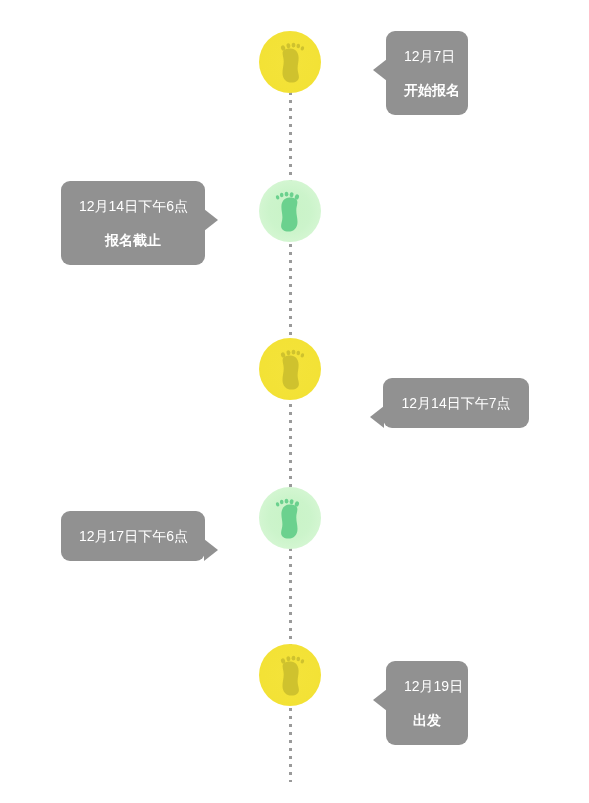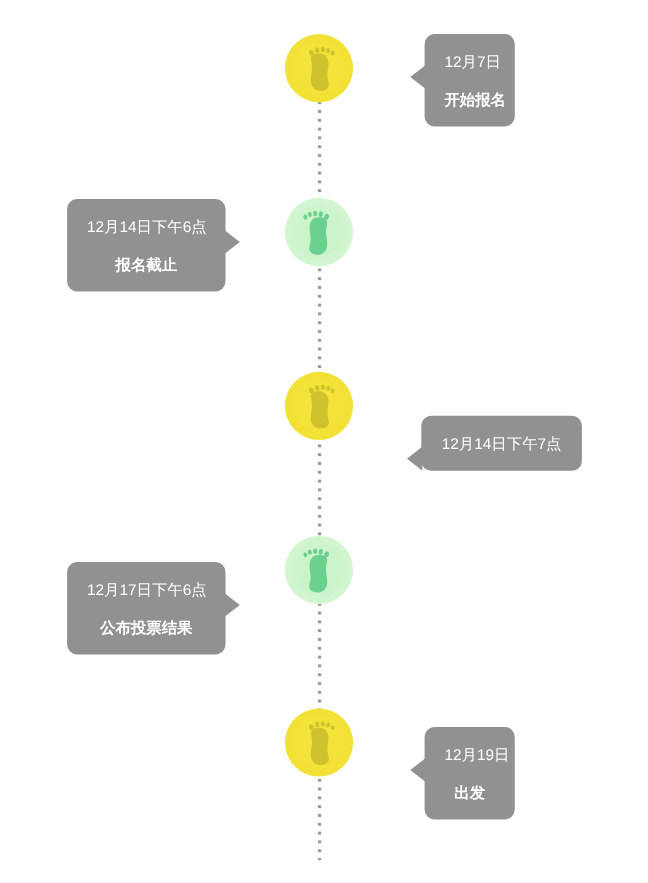--- a/index.html
+++ b/index.html
@@ -199,21 +199,20 @@
         <ellipse cx="29.4" cy="14.7" rx="1.95" ry="2.55" transform="rotate(-11 29.4 14.7)"></ellipse>
         <ellipse cx="34.5" cy="14.1" rx="1.9" ry="2.45" transform="rotate(-3 34.5 14.1)"></ellipse>
         <ellipse cx="39.3" cy="15.0" rx="1.8" ry="2.3" transform="rotate(6 39.3 15.0)"></ellipse>
         <ellipse cx="43.4" cy="17.4" rx="1.7" ry="2.15" transform="rotate(16 43.4 17.4)"></ellipse>
       </g>
     </svg>
   </div>
   <div class="bubble left-side" style="left:61px; top:500px; width:144px;margin-top:11px;">
     <span class="tail"></span>
     <div class="line-date">12月17日下午6点</div>
-    <div class="line-title">公布投票结果</div>
   </div>
 
   <div class="node yellow" style="top:644px;">
     <div class="disc"></div>
     <svg class="foot" viewBox="0 0 62 62">
       <g fill="#cfc22e">
         <path d="M31.6 17.6c4.6 0 8.0 3.6 8.0 9.4 0 4.0-1.0 6.6-1.0 10.6 0 3.6 1.3 5.6 1.3 8.4 0 3.3-2.9 5.6-7.4 5.6-5.2 0-9.0-3.6-9.0-9.6 0-4.6 1.2-7.4 1.2-11.6 0-3.6-1.1-5.8-1.1-8.2 0-2.8 2.6-4.6 8.0-4.6z"></path>
         <ellipse cx="24.1" cy="17.0" rx="2.05" ry="2.7" transform="rotate(-19 24.1 17.0)"></ellipse>
         <ellipse cx="29.4" cy="14.7" rx="1.95" ry="2.55" transform="rotate(-11 29.4 14.7)"></ellipse>
         <ellipse cx="34.5" cy="14.1" rx="1.9" ry="2.45" transform="rotate(-3 34.5 14.1)"></ellipse>

